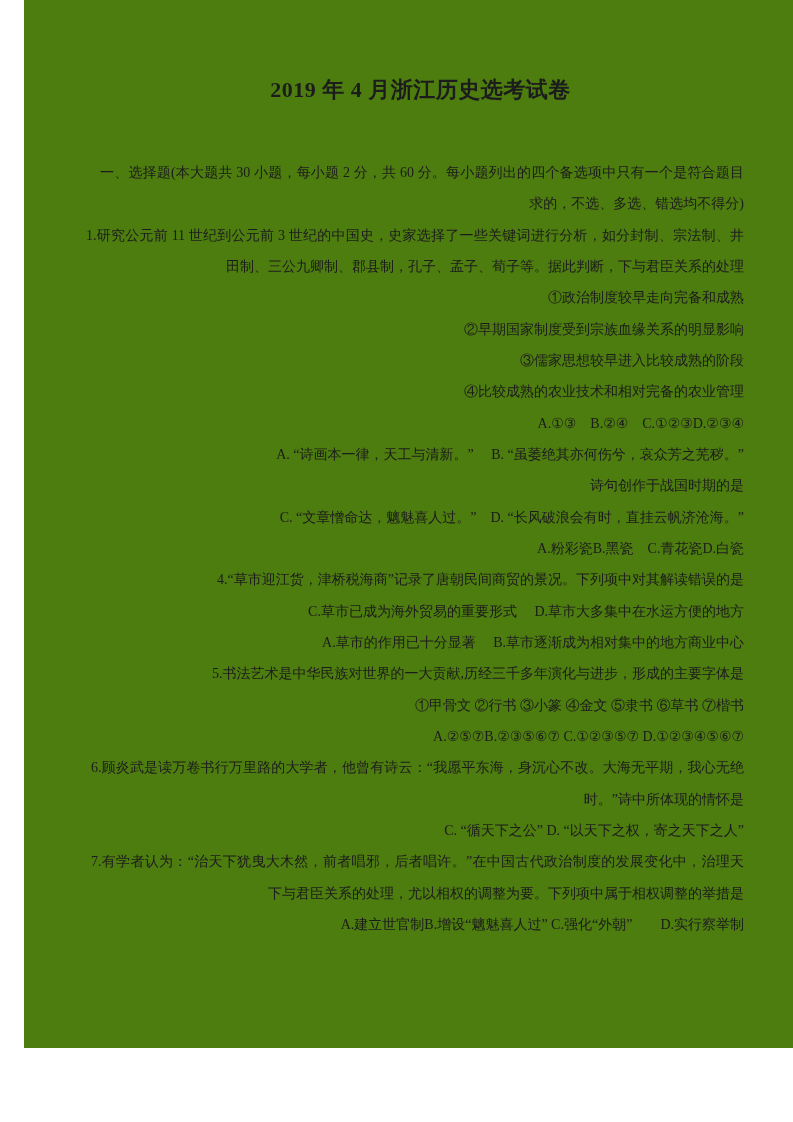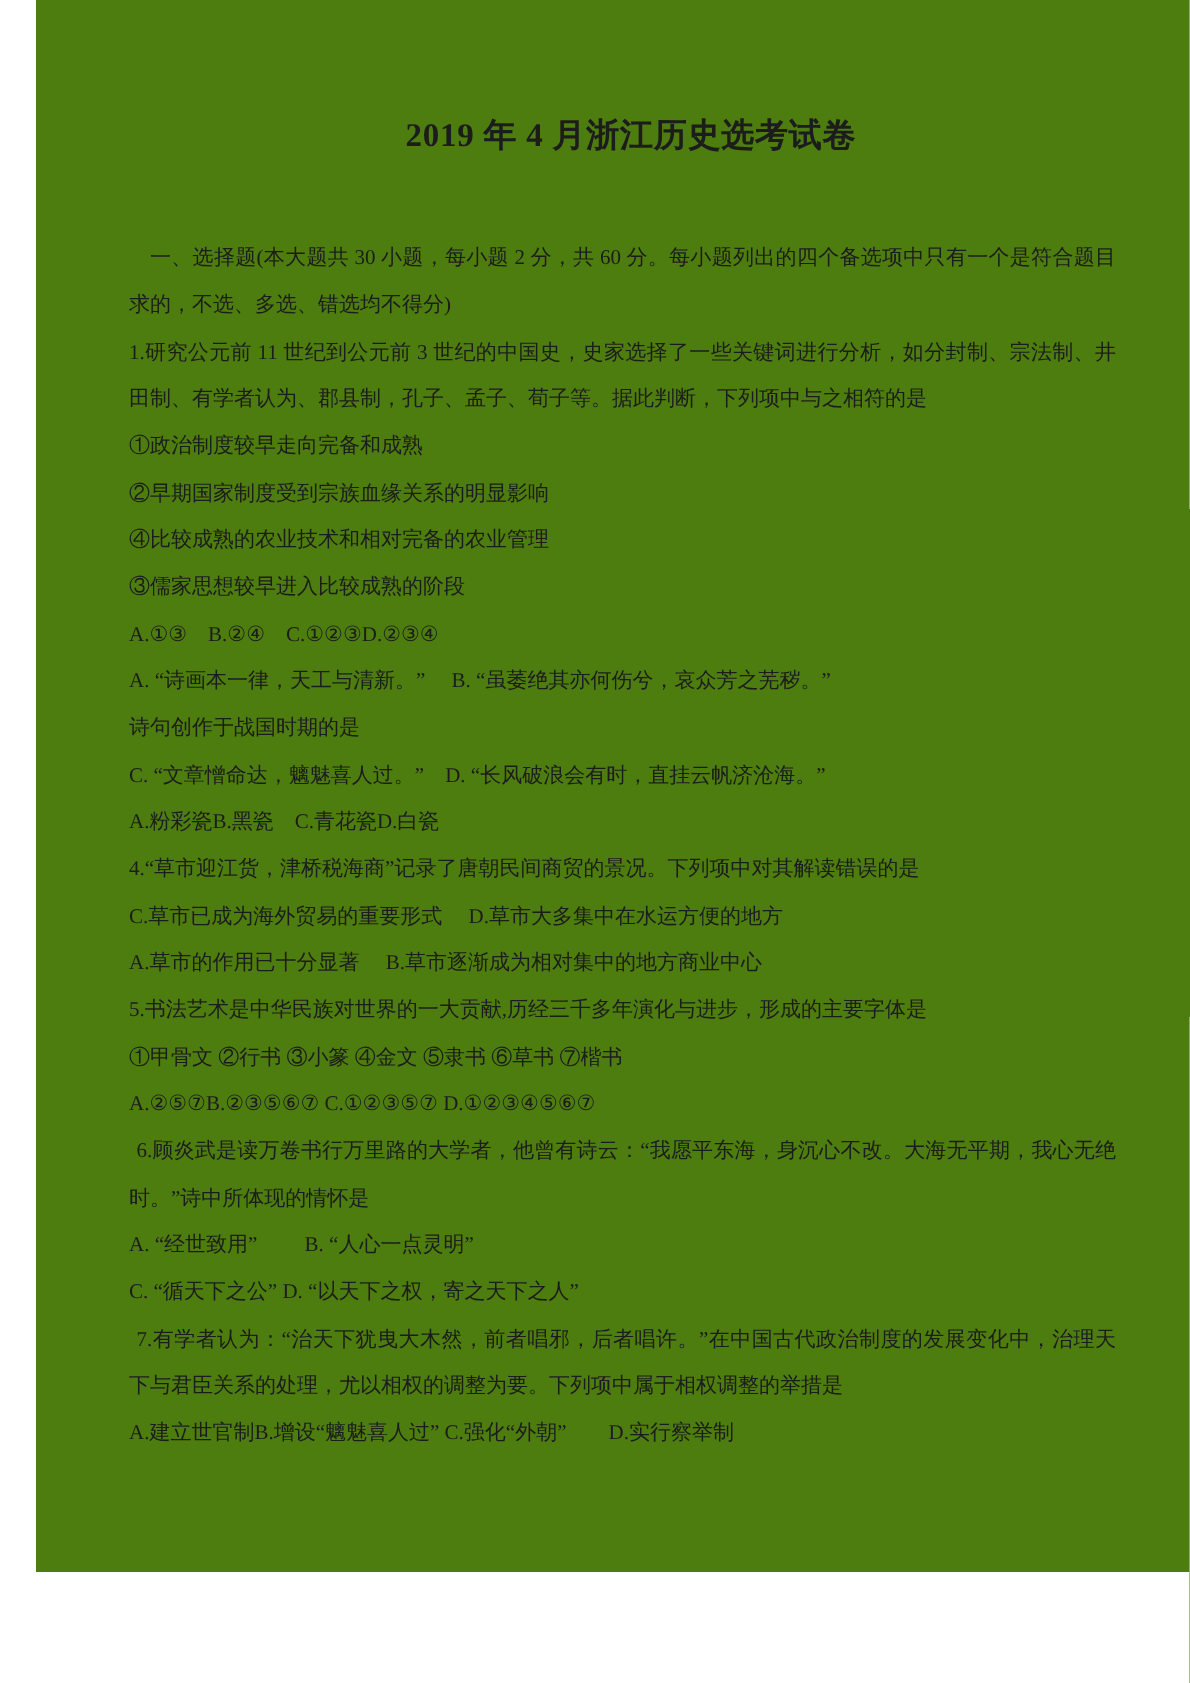--- a/index.html
+++ b/index.html
@@ -33,20 +33,21 @@
     position: absolute;
     top: 157px;
     left: 62px;
     width: 658px;
   }
   .line {
     height: 31.34px;
     line-height: 31.34px;
     font-size: 14px;
     white-space: pre;
+    text-align: right;
   }
   .fill {
     white-space: normal;
     text-align: justify;
     text-align-last: justify;
     overflow: hidden;
   }
   .ind { padding-left: 5px; }
   .ind-lg { padding-left: 14px; }
   .b { font-weight: normal; }
@@ -66,44 +67,43 @@
 
 <div class="page">
 
   <div class="doc-title">2019 年 4 月浙江历史选考试卷</div>
 
   <div class="body-text">
     <div class="line fill ind-lg"><span class="b">一、选择题</span><span>(本大题共 30 小题，每小题 2 分，共 60 分。每小题列出的四个备选项中只有一个是符合题目要</span></div>
     <div class="line">求的，不选、多选、错选均不得分)</div>
 
     <div class="line fill">1.研究公元前 11 世纪到公元前 3 世纪的中国史，史家选择了一些关键词进行分析，如分封制、宗法制、井</div>
-    <div class="line">田制、有学者认为、郡县制，孔子、孟子、荀子等。据此判断，下列项中与之相符的是</div>
+    <div class="line">田制、三公九卿制、郡县制，孔子、孟子、荀子等。据此判断，下与君臣关系的处理</div>
     <div class="line">①政治制度较早走向完备和成熟</div>
     <div class="line">②早期国家制度受到宗族血缘关系的明显影响</div>
+    <div class="line">③儒家思想较早进入比较成熟的阶段</div>
     <div class="line">④比较成熟的农业技术和相对完备的农业管理</div>
-    <div class="line">③儒家思想较早进入比较成熟的阶段</div>
     <div class="line">A.①③　B.②④　C.①②③D.②③④</div>
 
     <div class="line">A. “诗画本一律，天工与清新。”　 B. “虽萎绝其亦何伤兮，哀众芳之芜秽。”</div>
     <div class="line">诗句创作于战国时期的是</div>
     <div class="line">C. “文章憎命达，魑魅喜人过。”　D. “长风破浪会有时，直挂云帆济沧海。”</div>
 
     <div class="line">A.粉彩瓷B.黑瓷　C.青花瓷D.白瓷</div>
 
     <div class="line">4.“草市迎江货，津桥税海商”记录了唐朝民间商贸的景况。下列项中对其解读错误的是</div>
     <div class="line">C.草市已成为海外贸易的重要形式　 D.草市大多集中在水运方便的地方</div>
     <div class="line">A.草市的作用已十分显著　 B.草市逐渐成为相对集中的地方商业中心</div>
 
     <div class="line">5.书法艺术是中华民族对世界的一大贡献,历经三千多年演化与进步，形成的主要字体是</div>
     <div class="line">①甲骨文 ②行书 ③小篆 ④金文 ⑤隶书 ⑥草书 ⑦楷书</div>
     <div class="line">A.②⑤⑦B.②③⑤⑥⑦ C.①②③⑤⑦ D.①②③④⑤⑥⑦</div>
 
     <div class="line fill ind">6.顾炎武是读万卷书行万里路的大学者，他曾有诗云：“我愿平东海，身沉心不改。大海无平期，我心无绝</div>
     <div class="line">时。”诗中所体现的情怀是</div>
-    <div class="line">A. “经世致用”　　 B. “人心一点灵明”</div>
     <div class="line">C. “循天下之公” D. “以天下之权，寄之天下之人”</div>
 
     <div class="line fill ind">7.有学者认为：“治天下犹曳大木然，前者唱邪，后者唱许。”在中国古代政治制度的发展变化中，治理天</div>
     <div class="line">下与君臣关系的处理，尤以相权的调整为要。下列项中属于相权调整的举措是</div>
     <div class="line">A.建立世官制B.增设“魑魅喜人过” C.强化“外朝”　　D.实行察举制</div>
   </div>
 
   <div class="page-footer">第 1 页 共 11 页</div>
 
 </div>

